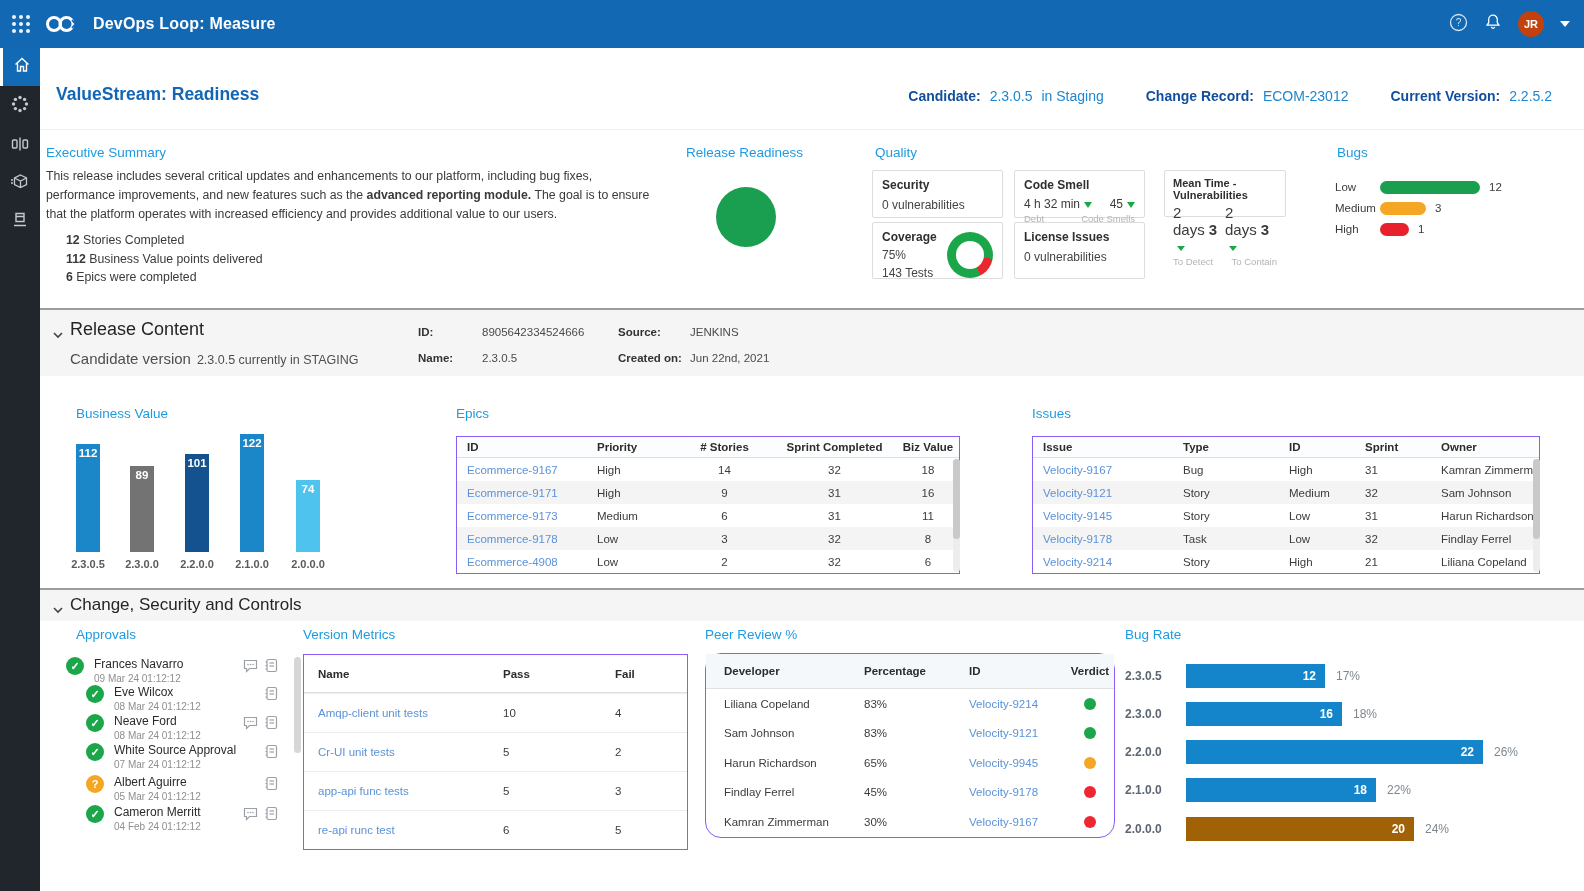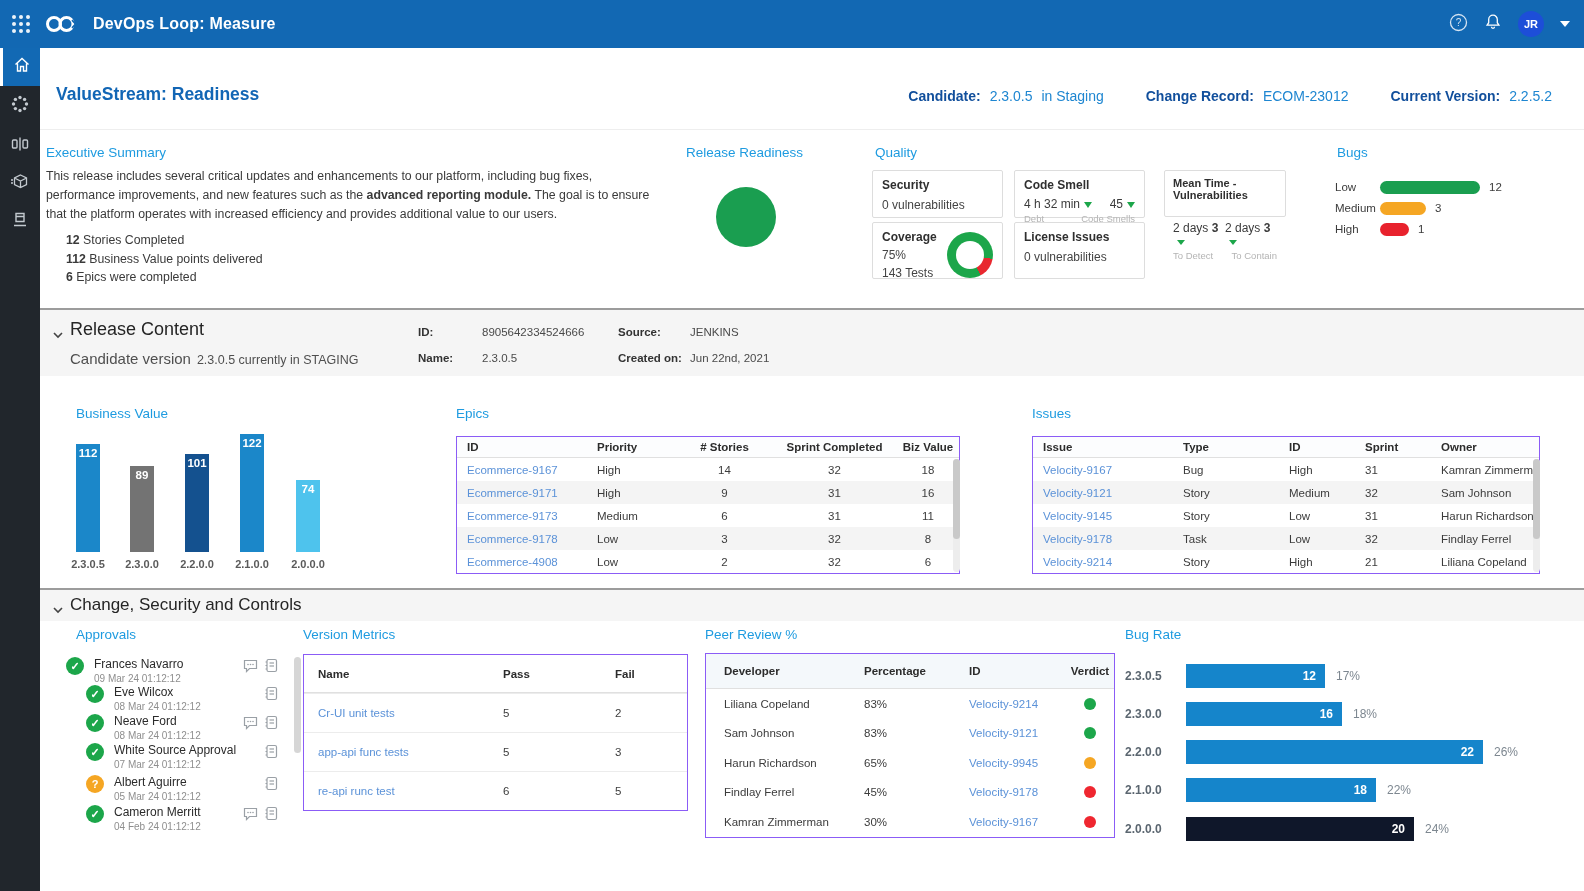--- a/index.html
+++ b/index.html
@@ -6,21 +6,21 @@
   html,body { width:1584px; height:891px; }
   body { position:relative; background:#fff; font-family:"Liberation Sans",sans-serif; color:#3c3c3c; overflow:hidden; }
 
   
   .app-header { position:absolute; left:0; top:0; width:1584px; height:48px; background:#1268b3; display:flex; align-items:center; padding:0 14px 0 12px; }
   .dots9 { display:grid; grid-template-columns:repeat(3,4px); grid-gap:3px; cursor:pointer; }
   .dots9 span { width:4px; height:4px; border-radius:50%; background:rgba(255,255,255,.92); }
   .logo { margin-left:14px; display:flex; align-items:center; }
   .app-title { margin-left:12px; color:#fff; font-size:16px; font-weight:bold; letter-spacing:.2px; }
   .hdr-right { margin-left:auto; display:flex; align-items:center; gap:16px; }
-  .avatar { width:26px; height:26px; border-radius:50%; background:#1d4ed8; color:#fff; font-size:11px; font-weight:bold; display:flex; align-items:center; justify-content:center; }
+  .avatar { width:26px; height:26px; border-radius:50%; background:#c2410c; color:#fff; font-size:11px; font-weight:bold; display:flex; align-items:center; justify-content:center; }
   .caret { width:0; height:0; border-left:5px solid transparent; border-right:5px solid transparent; border-top:6px solid #fff; }
 
   
   .sidebar { position:absolute; left:0; top:48px; width:40px; height:843px; background:#21262c; }
   .side-item { position:absolute; left:0; width:40px; height:38px; display:flex; align-items:center; justify-content:center; cursor:pointer; }
   .side-item.active { background:#1269b4; border-left:3px solid #fff; }
 
   
   .page-header { position:absolute; left:40px; top:48px; width:1544px; height:82px; background:#fff; border-bottom:1px solid #eee; }
   .vs-title { position:absolute; left:16px; top:36px; font-size:17.5px; font-weight:bold; color:#1266b5; }
@@ -268,21 +268,21 @@
     </div>
   </div>
 
   <div class="qcard" style="left:974px; top:92px; width:131px; height:57px;">
     <h4>License Issues</h4>
     <div class="qval">0 vulnerabilities</div>
   </div>
 
   <div class="qcard" style="left:1124px; top:40px; width:122px; height:47px; padding:6px 8px;">
     <h4 style="font-size:11px">Mean Time - Vulnerabilities</h4>
-    <div class="pair-row" style="margin-top:20px; font-size:12px;">
+    <div class="pair-row" style="margin-top:3px; font-size:15px;">
       <span><span>2 days</span>&nbsp;<b>3</b><span class="tri-down" style="border-top-width:5px"></span></span>
       <span><span>2 days</span>&nbsp;<b>3</b><span class="tri-down" style="border-top-width:5px"></span></span>
     </div>
     <div class="sub-row" style="margin-top:1px">
       <span>To Detect</span>
       <span>To Contain</span>
     </div>
   </div>
 
   <div class="sec-title bugs-title">Bugs</div>
@@ -570,39 +570,44 @@
 
   <div class="sec-title vm-title">Version Metrics</div>
   <div class="dtable" style="left:263px; top:33px; width:385px;">
     <div class="thead vm-grid h">
         <div class="cell">Name</div>
         <div class="cell cell2">Pass</div>
         <div class="cell cell2">Fail</div>
       </div>
     <div class="vm-rows">
         <div class="trow vm-grid">
+          <div class="cell"><span class="link">Amqp-client unit tests</span></div>
+          <div class="cell cell2">10</div>
+          <div class="cell cell2">4</div>
+        </div>
+        <div class="trow vm-grid">
           <div class="cell"><span class="link">Cr-UI unit tests</span></div>
           <div class="cell cell2">5</div>
           <div class="cell cell2">2</div>
         </div>
         <div class="trow vm-grid">
           <div class="cell"><span class="link">app-api func tests</span></div>
           <div class="cell cell2">5</div>
           <div class="cell cell2">3</div>
         </div>
         <div class="trow vm-grid">
           <div class="cell"><span class="link">re-api runc test</span></div>
           <div class="cell cell2">6</div>
           <div class="cell cell2">5</div>
         </div>
       </div>
   </div>
 
   <div class="sec-title pr-title">Peer Review %</div>
-  <div class="dtable" style="left:665px; top:32px; width:410px;">
+  <div class="dtable" style="left:665px; top:32px; width:410px;border-radius:16px;">
     <div class="thead pr-grid h">
         <div class="cell">Developer</div>
         <div class="cell">Percentage</div>
         <div class="cell">ID</div>
         <div class="cell c" style="padding-left: 0px;">Verdict</div>
       </div>
     <div>
         <div class="trow pr-grid">
           <div class="cell">Liliana Copeland</div>
           <div class="cell">83%</div>
@@ -663,17 +668,17 @@
         <div class="br-bar" style="width: 297px; background: rgb(21, 133, 203);">22</div>
         <span class="br-pct">26%</span>
       </div>
       <div class="br-row" style="top: 157px;">
         <span class="br-label">2.1.0.0</span>
         <div class="br-bar" style="width: 190px; background: rgb(21, 133, 203);">18</div>
         <span class="br-pct">22%</span>
       </div>
       <div class="br-row" style="top: 196px;">
         <span class="br-label">2.0.0.0</span>
-        <div class="br-bar" style="width: 228px; background: #0f172a;">20</div>
+        <div class="br-bar" style="width: 228px; background: #a16207;">20</div>
         <span class="br-pct">24%</span>
       </div>
     </div>
 </div>
 
 </body></html>

